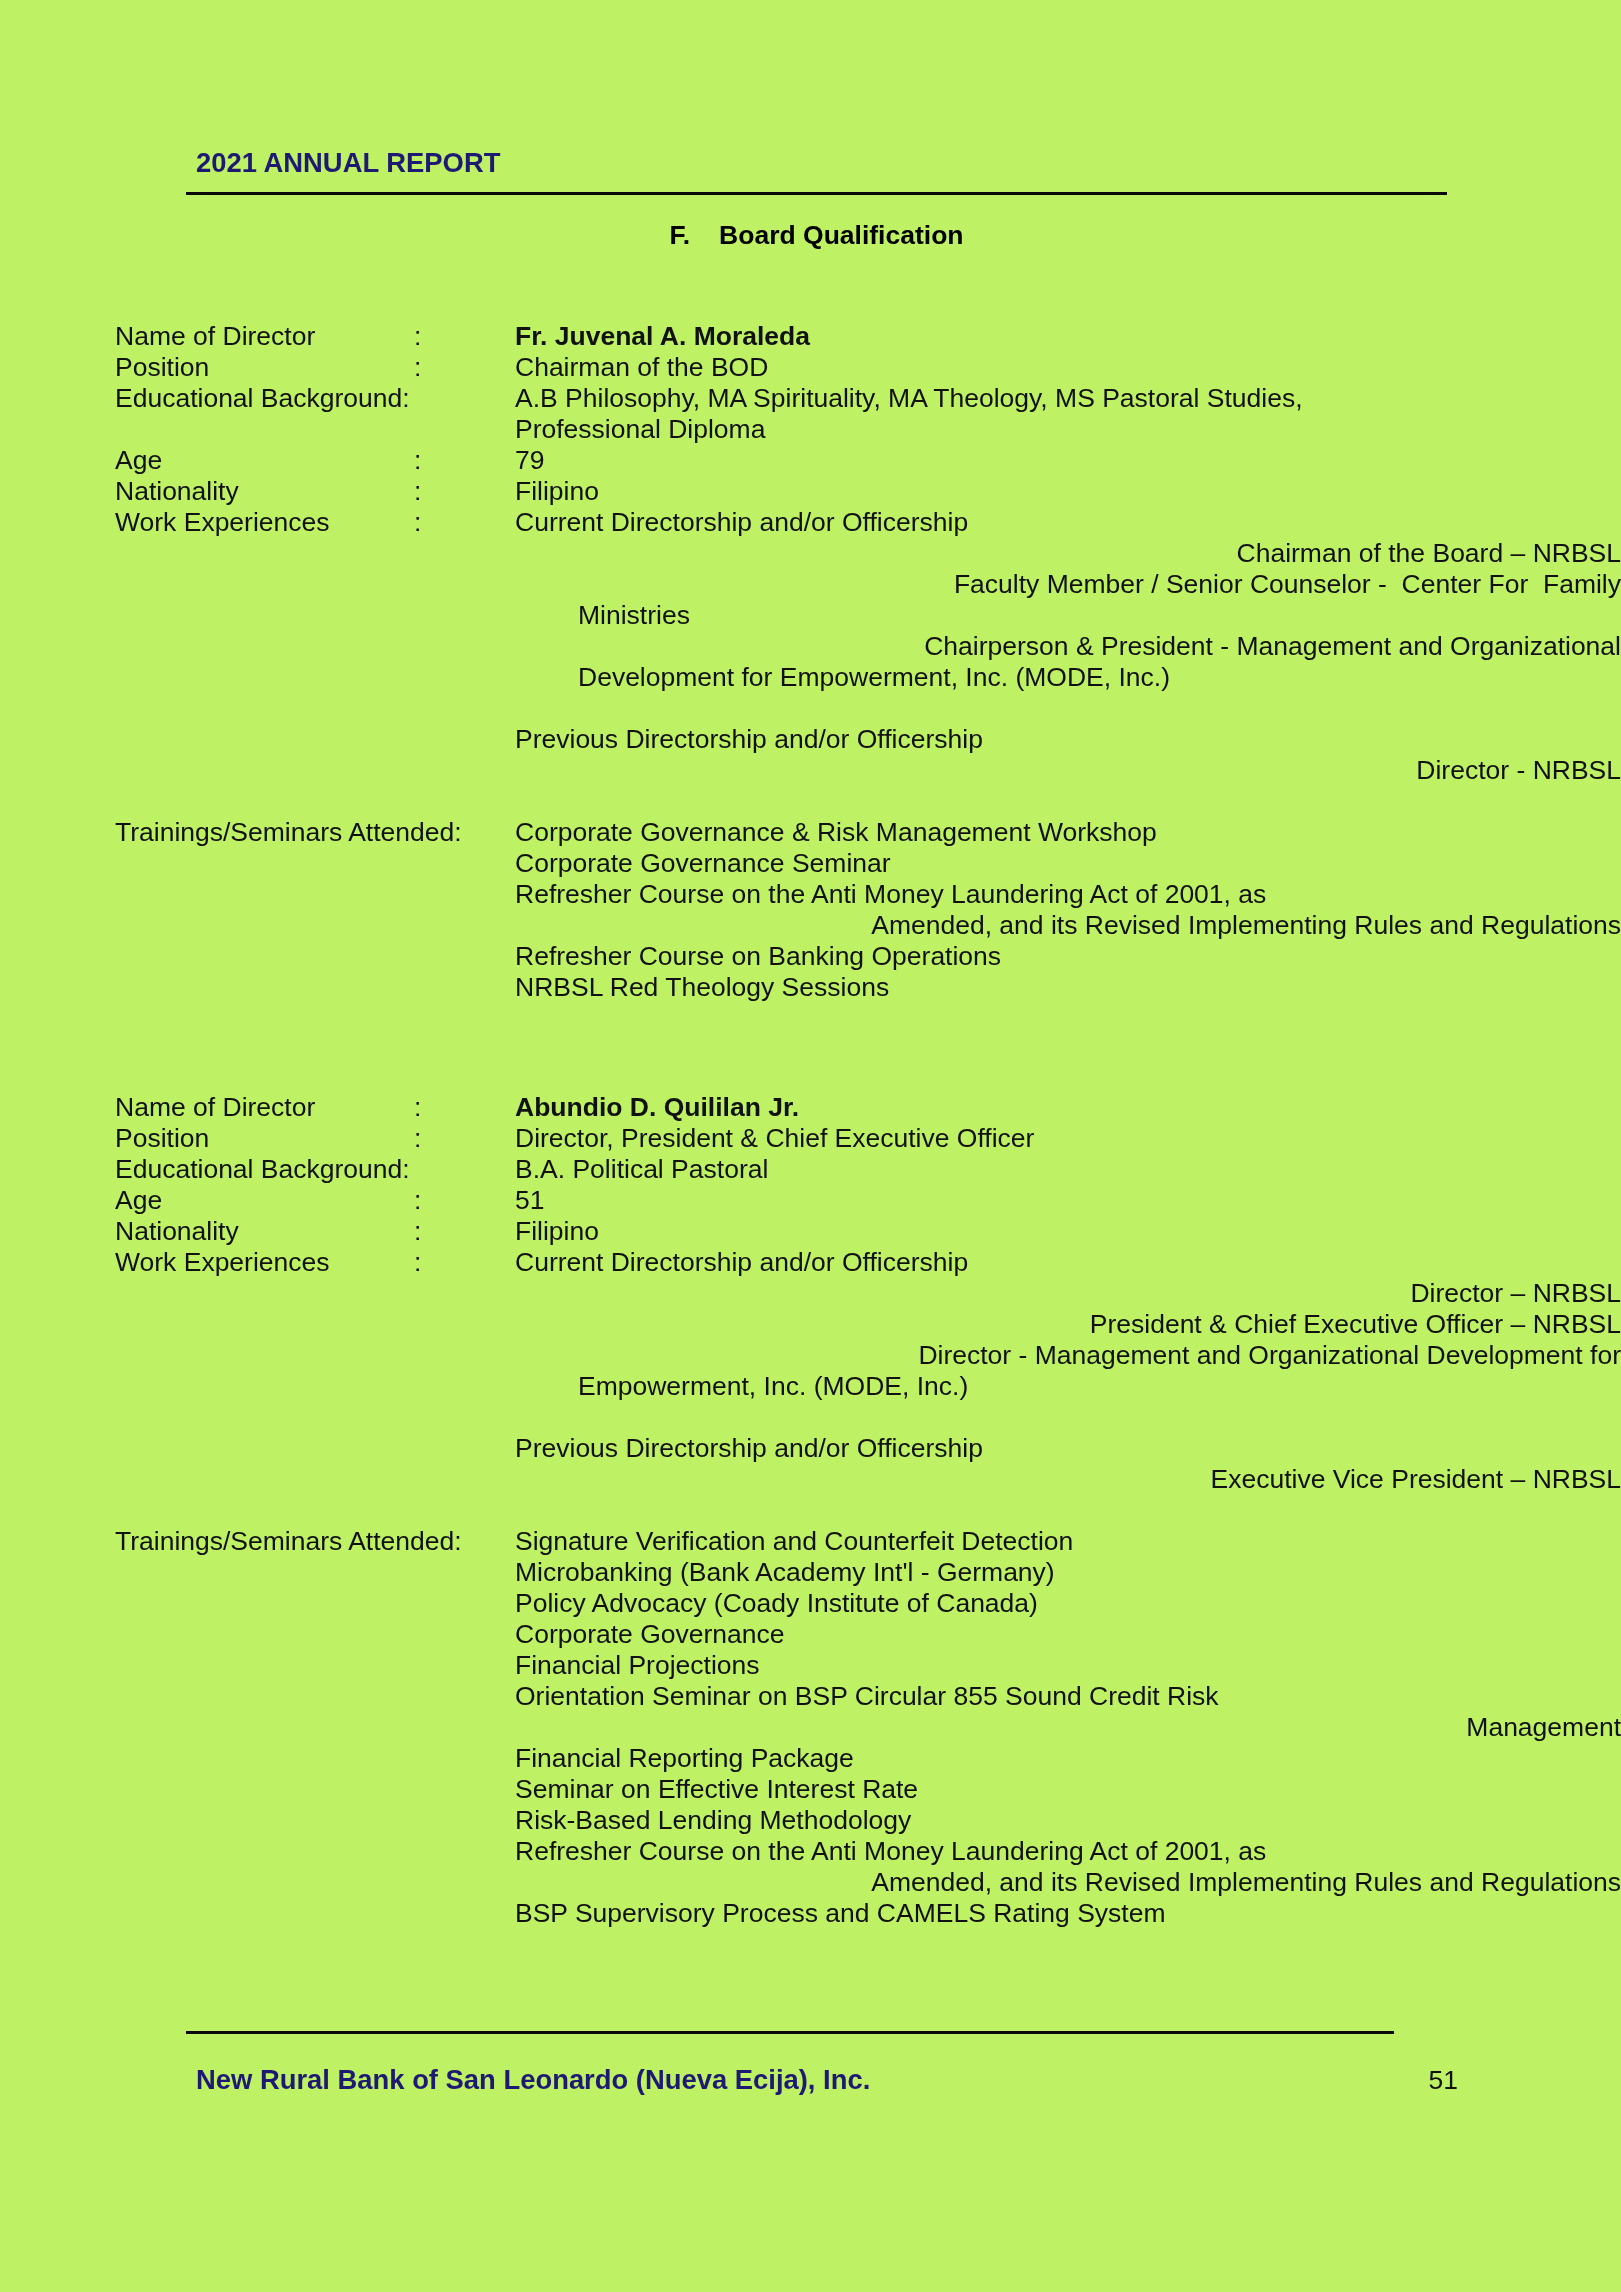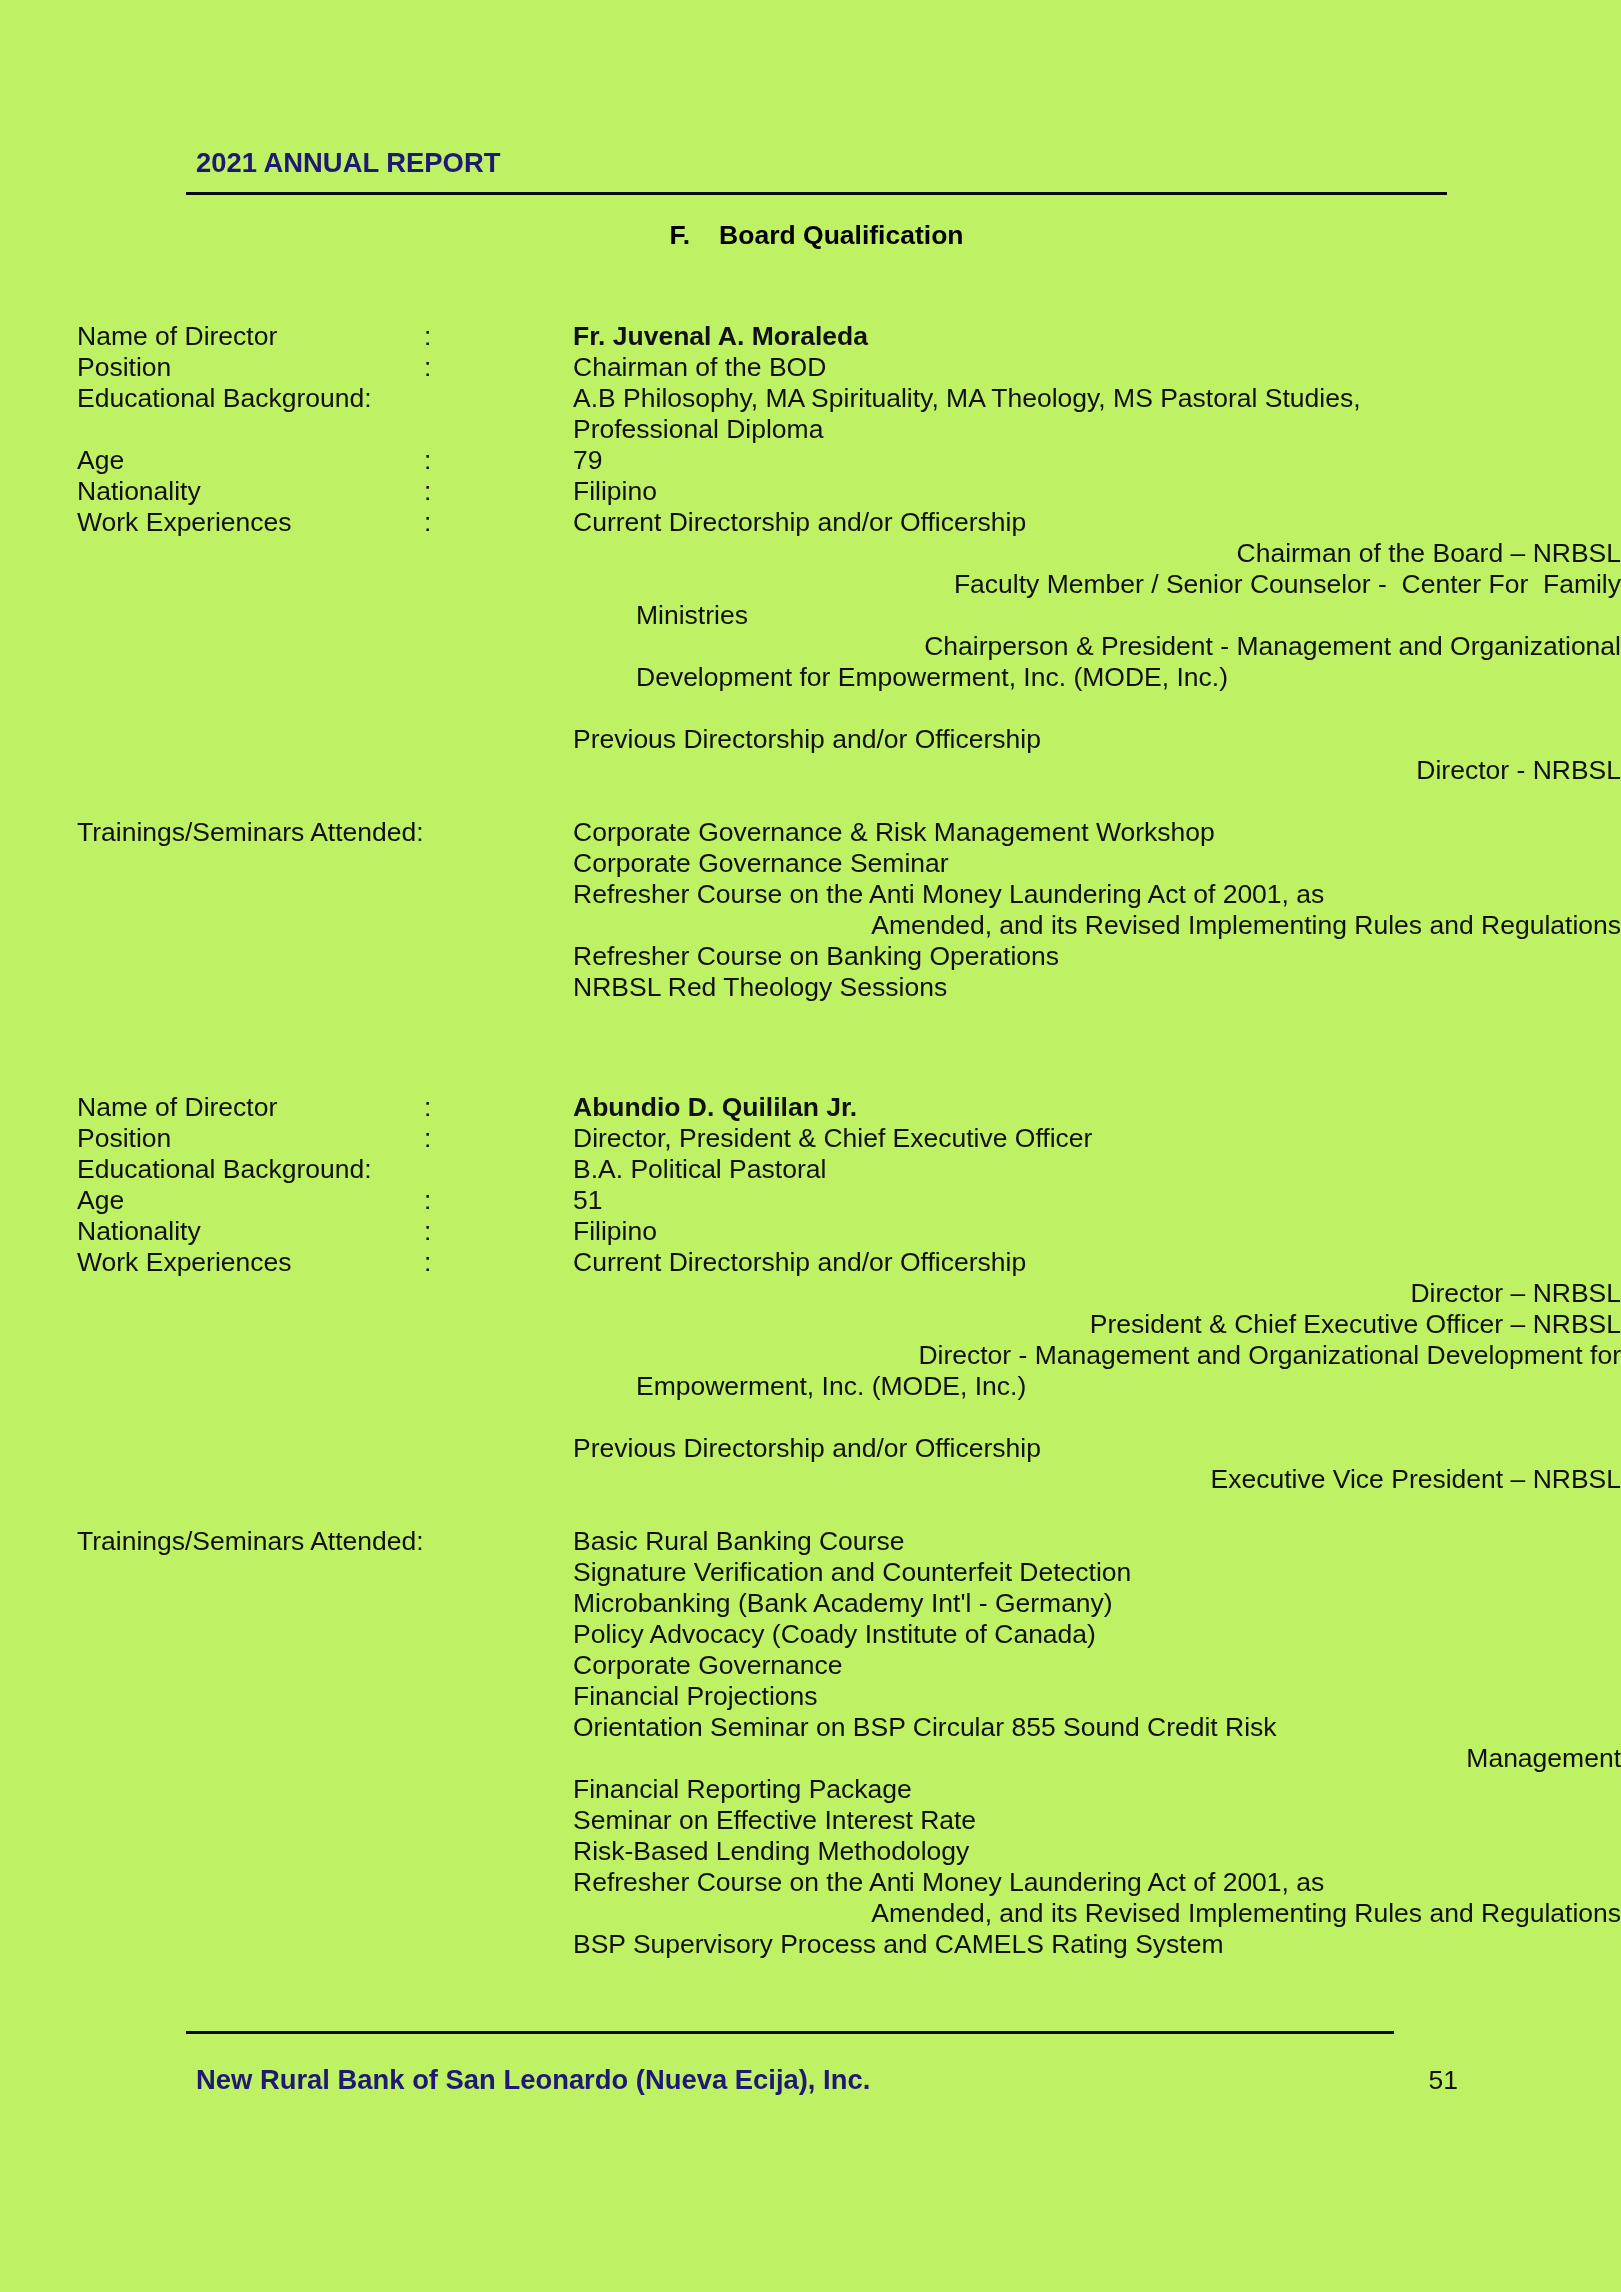--- a/index.html
+++ b/index.html
@@ -27,21 +27,21 @@
 
   
   .section-title {
     position: absolute; top: 220px; left: 186px; width: 1261px;
     display: flex; justify-content: center; gap: 29px;
     font-weight: bold; font-size: 26.5px; color: #000;
   }
 
   
   .content { position: absolute; top: 321px; left: 0; width: 1621px; }
-  .row { display: grid; grid-template-columns: 299px 101px 1fr; padding-left: 77px; gap: 48px; }
+  .row { display: grid; grid-template-columns: 299px 101px 1fr; padding-left: 115px; }
   .label, .colon, .line { white-space: pre; line-height: 31px; }
   .label { overflow: visible; }
   .value { min-width: 0; }
   .bold { font-weight: bold; }
   .ind1 { padding-left: 31px; text-align: right; }
   .ind2 { padding-left: 63px; }
   .blank-line { height: 31px; }
   .profile-gap { height: 89px; }
 
   
@@ -205,21 +205,20 @@
           <div class="line ind1">Executive Vice President – NRBSL</div>
         </div>
       </div>
 
       <div class="blank-line"></div>
 
       <div class="row">
         <span class="label">Trainings/Seminars Attended:</span>
         <span class="colon"></span>
         <div class="value">
-          <div class="line">Basic Rural Banking Course</div>
           <div class="line">Signature Verification and Counterfeit Detection</div>
           <div class="line">Microbanking (Bank Academy Int'l - Germany)</div>
           <div class="line">Policy Advocacy (Coady Institute of Canada)</div>
           <div class="line">Corporate Governance</div>
           <div class="line">Financial Projections</div>
           <div class="line">Orientation Seminar on BSP Circular 855 Sound Credit Risk</div>
           <div class="line ind1">Management</div>
           <div class="line">Financial Reporting Package</div>
           <div class="line">Seminar on Effective Interest Rate</div>
           <div class="line">Risk-Based Lending Methodology</div>

